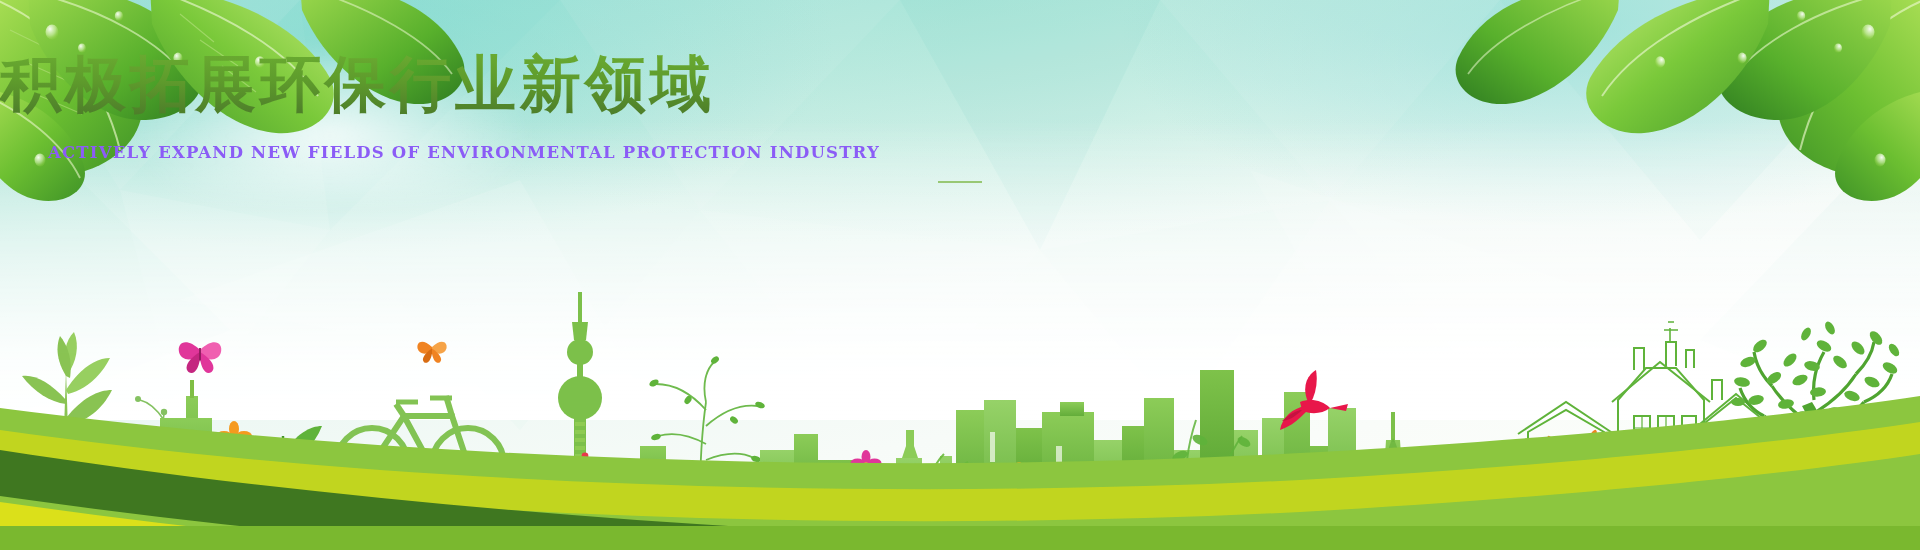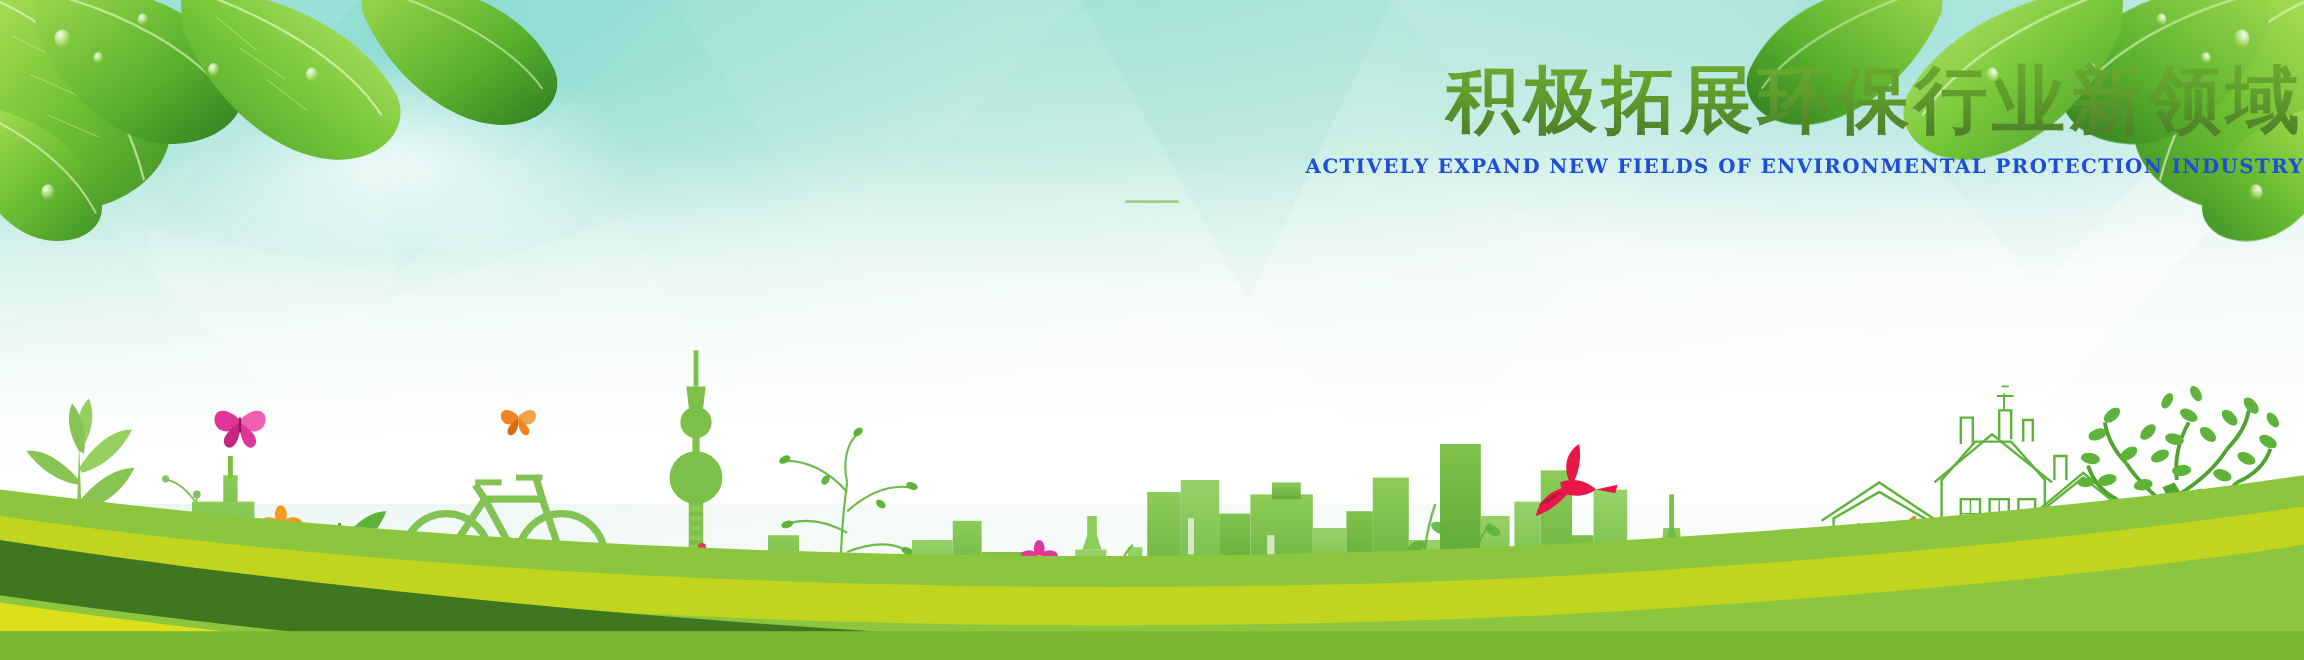--- a/index.html
+++ b/index.html
@@ -56,41 +56,42 @@
   .leaves-tl, .leaves-tr {
     position:absolute; top:0; width:430px; height:190px;
   }
   .leaves-tl { left:0; }
   .leaves-tr { right:0; transform:scaleX(-1); }
   .leaves-tl svg, .leaves-tr svg { width:100%; height:100%; display:block; overflow:visible; }
 
   
   .text-wrap {
     position:absolute; left:0; right:0; top:52px;
-    text-align:right; z-index:30;
+    text-align:left; z-index:30;
   }
   .title-main {
     font-family:"DejaVu Serif", serif;
     font-size:61px;
     font-weight:700;
     letter-spacing:4px;
     line-height:1.05;
     background:linear-gradient(to bottom, #6aab31 0%, #5e9b2c 45%, #4d7d2a 100%);
     -webkit-background-clip:text; background-clip:text;
     color:transparent;
     -webkit-text-fill-color:transparent;
     text-shadow:none;
   }
   .title-sub-en {
-    margin-top:13px;
+    margin-top:27px;
     font-family:"DejaVu Serif", serif;
     font-size:16.5px;
     font-weight:700;
     letter-spacing:1.2px;
-    color:#1d4ed8;
+    color:#8b5cf6;
+    padding-left:48px;
   }
   .divider {
     width:44px; height:2px;
     background:#8bbf5e;
     margin:19px auto 0;
     opacity:.85;
   }
   .title-slogan {
     margin-top:22px;
     font-family:"DejaVu Serif", serif;

